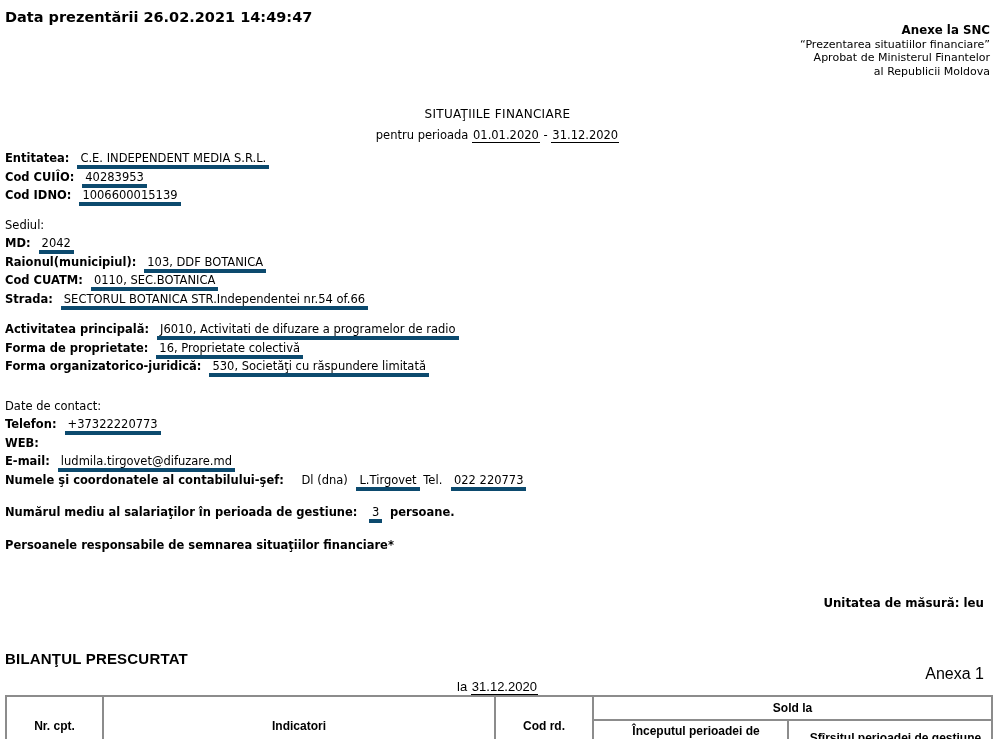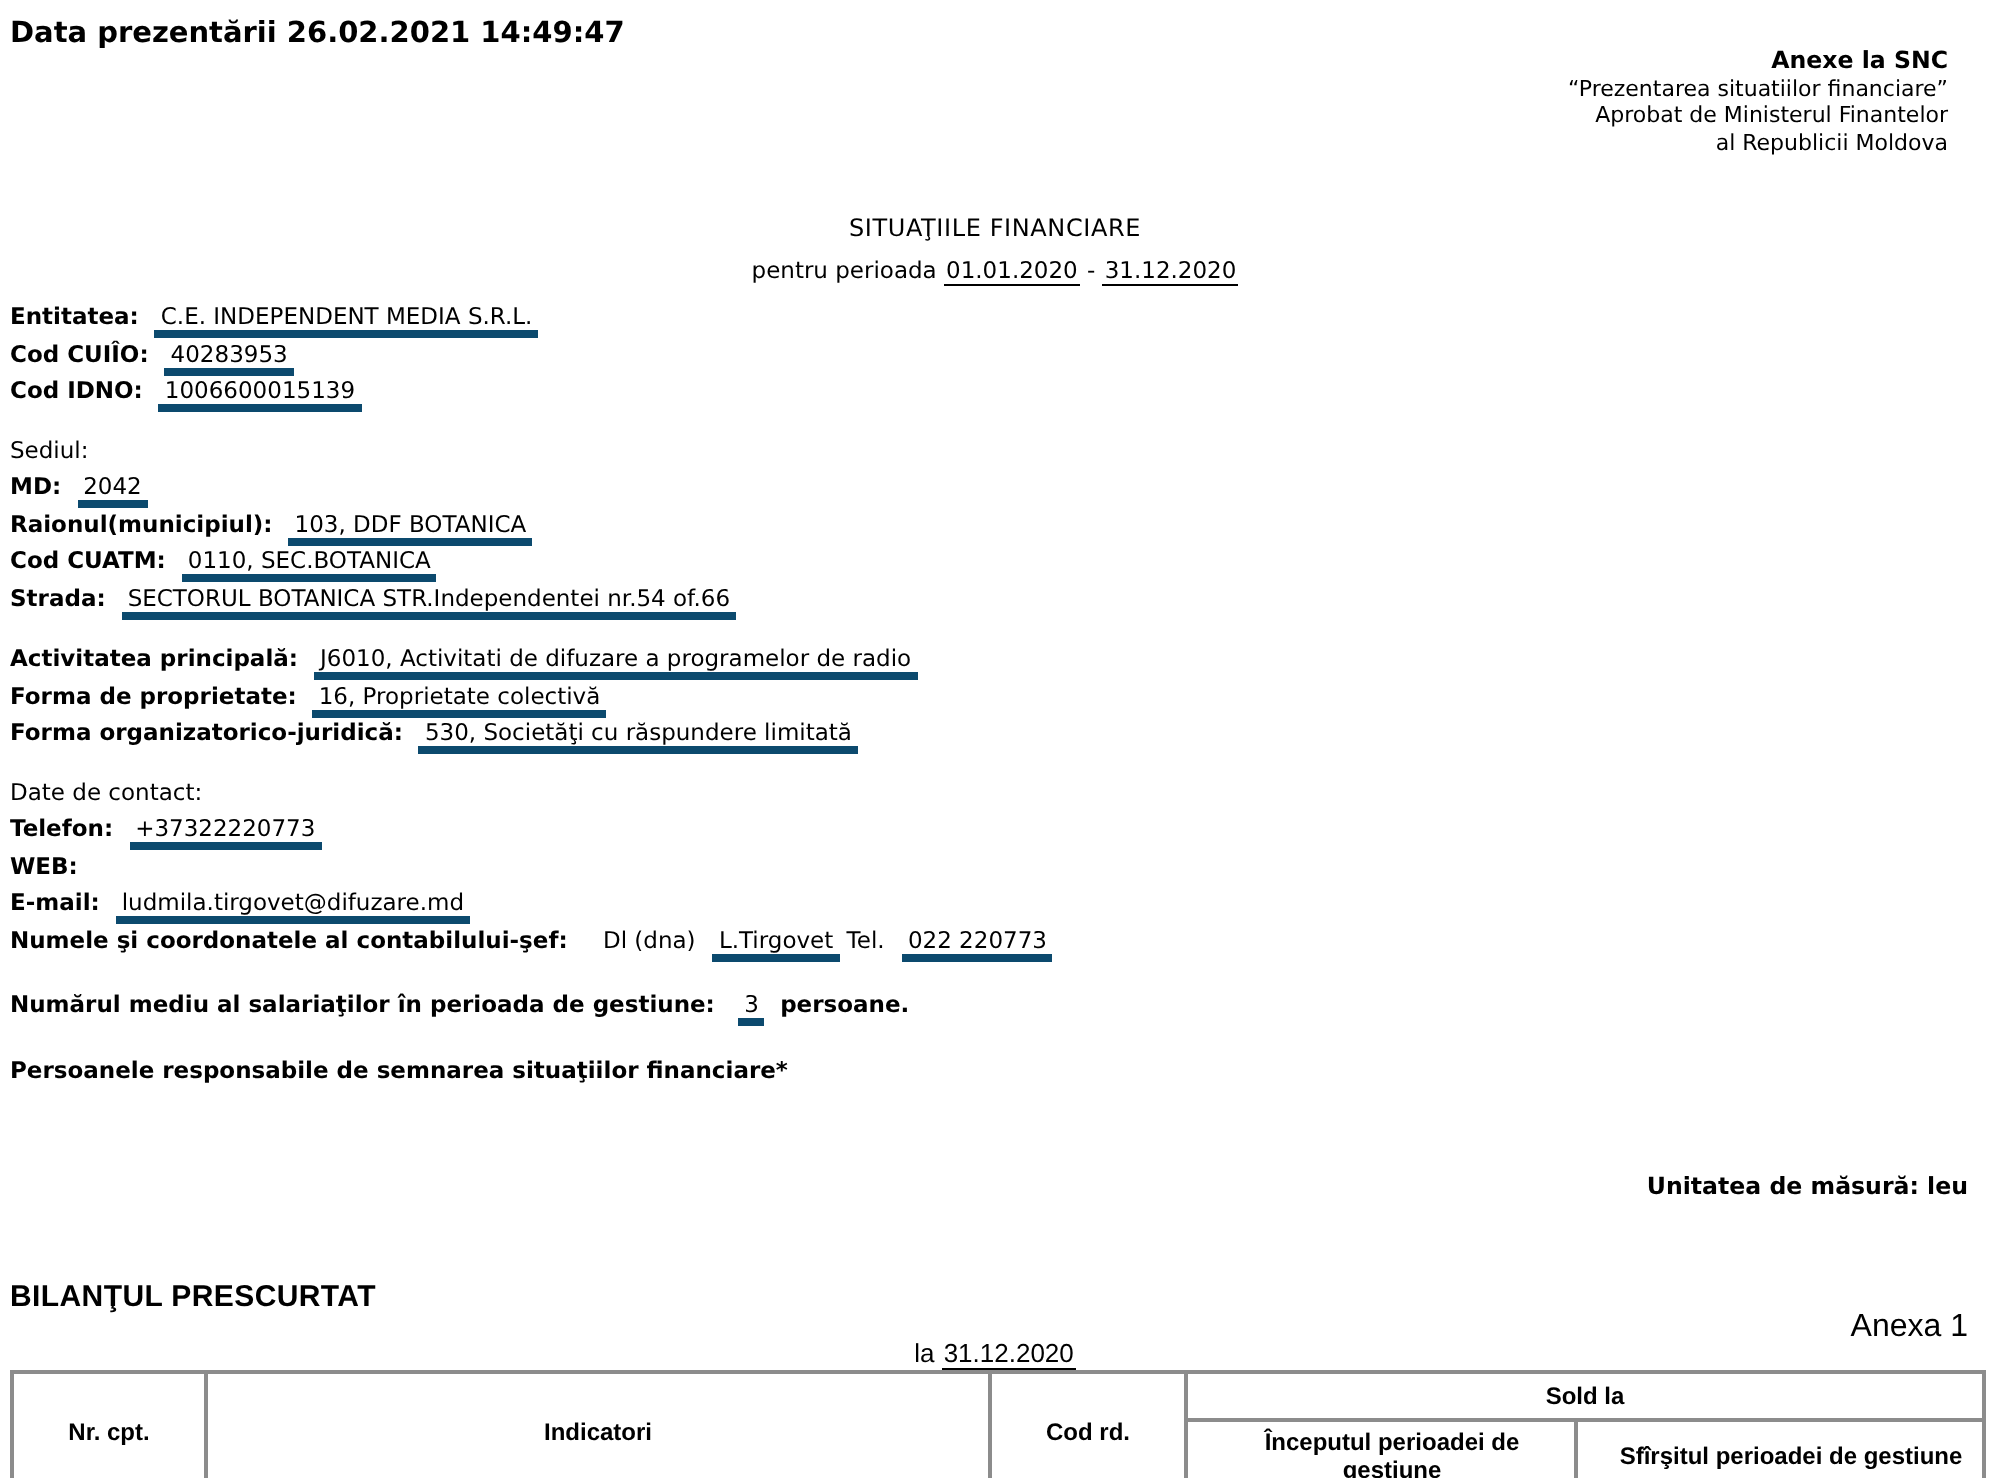--- a/index.html
+++ b/index.html
@@ -12,21 +12,21 @@
     color: #000000;
     font-family: "DejaVu Sans", sans-serif;
     font-size: 11.5px;
     padding: 8px 8px 0 5px;
     overflow: hidden;
   }
   
   .header-top { position: relative; height: 76px; }
   .pres-date { font-weight: bold; font-size: 14.5px; line-height: 18px; }
   .annex-block {
-    position: absolute; top: 16px; right: 16px;
+    position: absolute; top: 16px; right: 0;
     text-align: right; font-size: 11px; line-height: 13.6px;
   }
   .annex-block .line0 { font-weight: bold; font-size: 11.8px; }
   
   .doc-title {
     text-align: center; font-weight: normal; font-size: 12px;
     letter-spacing: 0.3px; margin-top: 20px; line-height: 20px;
   }
   .doc-period { text-align: center; font-size: 11.5px; margin-top: 3px; line-height: 16px; }
   
@@ -37,21 +37,21 @@
   .val {
     border-bottom: 4px solid #0c4a6e;
     padding: 0 3px;
     margin-left: 8px;
   }
   .val.tight { margin-left: 5px; }
   .val:empty { display: none; }
   .mt-entity { margin-top: 6px; }
   .mt-sediul { margin-top: 11px; }
   .mt-activity { margin-top: 12px; }
-  .mt-contact { margin-top: 11px; }
+  .mt-contact { margin-top: 21px; }
   .mt-employees { margin-top: 14px; }
   .mt-responsible { margin-top: 14px; }
   .unit-line {
     margin-top: 40px; text-align: right; font-weight: bold;
     line-height: 18.5px; padding-right: 6px; font-size: 11.8px;
   }
   
   .balance { font-family: "Liberation Sans", sans-serif; }
   .balance-title {
     margin-top: 38px; text-align: left; font-weight: bold;

